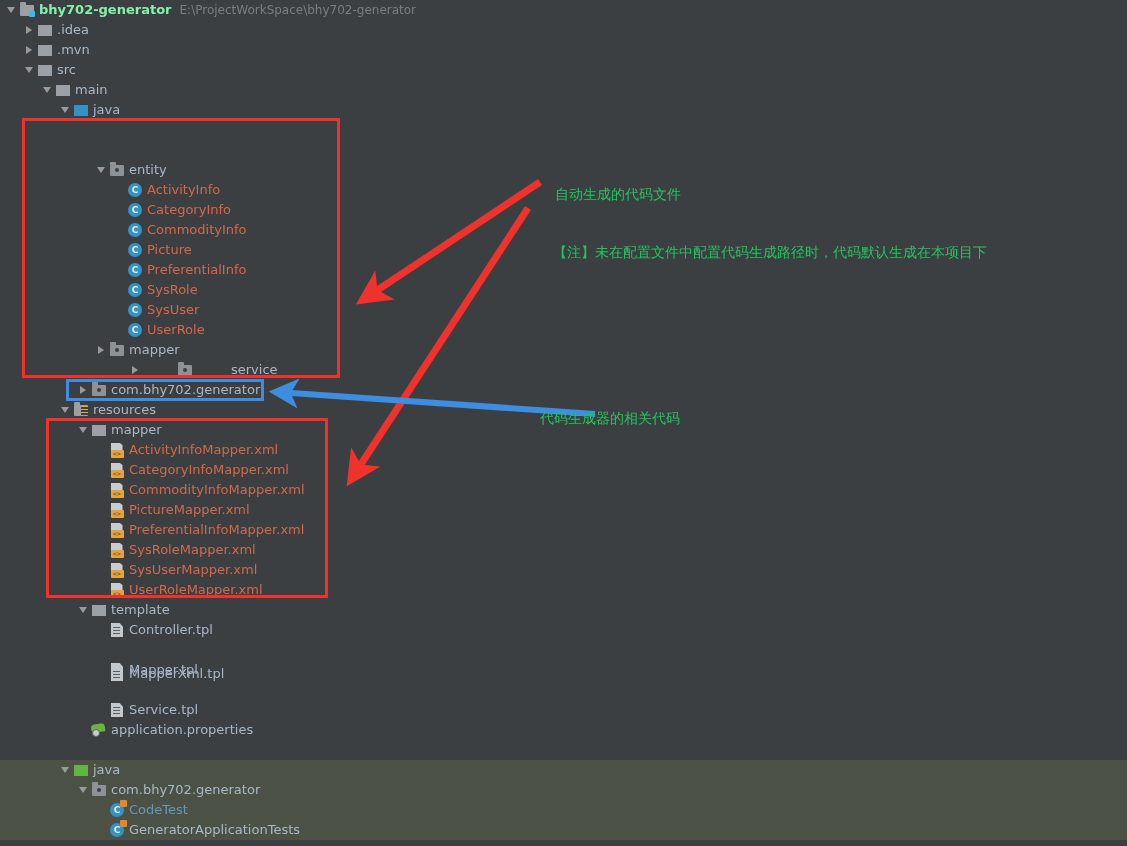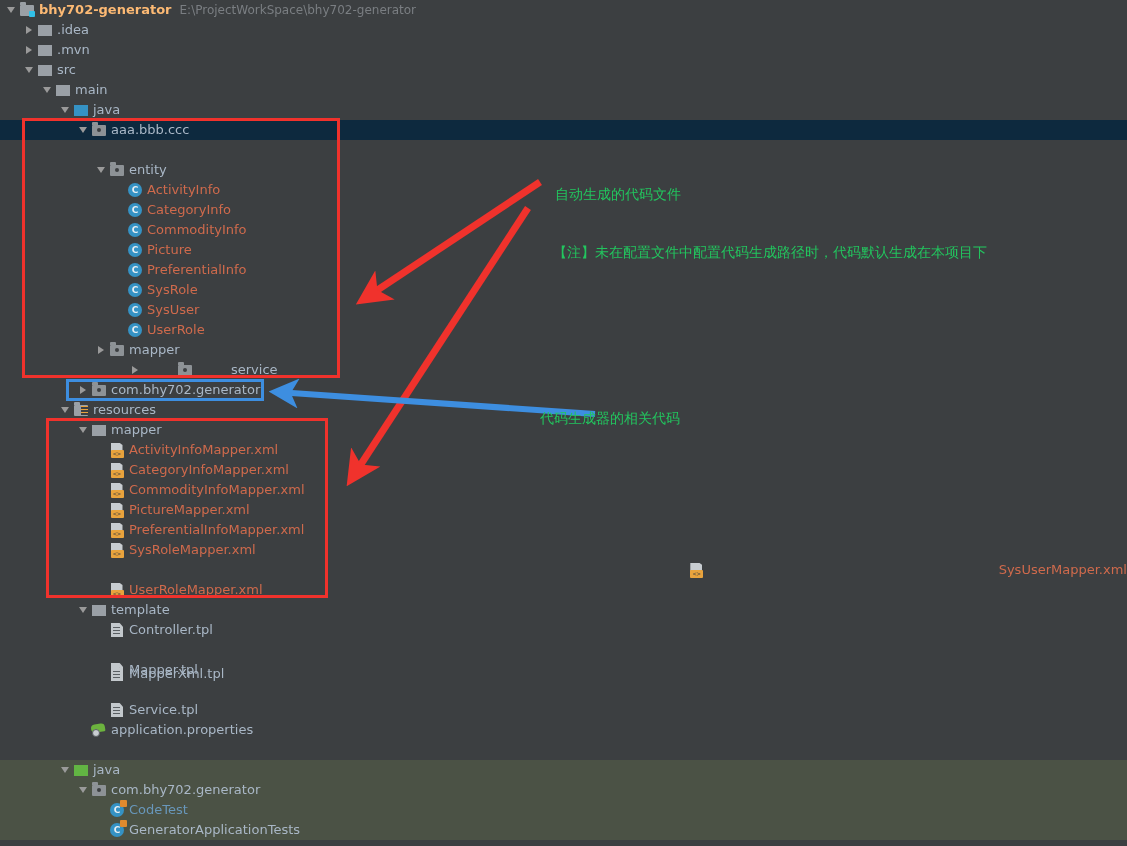--- a/index.html
+++ b/index.html
@@ -77,21 +77,21 @@
   .springico:after{content:"";position:absolute;left:1px;bottom:0px;width:8px;height:8px;border-radius:50%;
     background:#c8cdd1;border:1.5px solid #5a5f63;box-sizing:border-box;}
 
   
   .sel-blue{background:#0d293e;}
   .tintgreen{background:#4b5245;}
 
   .t-grey{color:#a9b7c6;}
   .t-red{color:#cf6a4c;}
   .t-blue{color:#6897bb;}
-  .bold{font-weight:700;color:#fdba74;}
+  .bold{font-weight:700;color:#86efac;}
   .path{color:#7a7e82;padding-left:8px;font-size:12px;}
 
   
   #overlay{position:absolute;left:0;top:0;width:1127px;height:846px;pointer-events:none;}
   .note{position:absolute;color:#22c55e;font-size:14px;white-space:nowrap;
         font-family:"DejaVu Sans","Liberation Sans",sans-serif;}
   .box{position:absolute;border:3px solid #f0322c;box-sizing:border-box;}
   .box.blue{border:3px solid #3d8ee0;}
 </style>
 </head>
@@ -154,30 +154,20 @@
     <div class="row" style="top: 100px;">
       <span class="indent" style="width: 58px;"></span>
       <span class="arrow down">
         <i></i>
       </span>
       <span class="ico">
         <span class="folder f-blue"></span>
       </span>
       <span class="label t-grey">java</span>
     </div>
-    <div class="row sel-blue" style="top: 120px;">
-      <span class="indent" style="width: 76px;"></span>
-      <span class="arrow down">
-        <i></i>
-      </span>
-      <span class="ico">
-        <span class="pkg"></span>
-      </span>
-      <span class="label t-grey">aaa.bbb.ccc</span>
-    </div>
     <div class="row" style="top: 160px;">
       <span class="indent" style="width: 94px;"></span>
       <span class="arrow down">
         <i></i>
       </span>
       <span class="ico">
         <span class="pkg"></span>
       </span>
       <span class="label t-grey">entity</span>
     </div>
@@ -382,21 +372,21 @@
     <div class="row" style="top: 540px;">
       <span class="indent" style="width: 94px;"></span>
       <span class="arrow none">
         <i></i>
       </span>
       <span class="ico">
         <span class="xmlico"></span>
       </span>
       <span class="label t-red">SysRoleMapper.xml</span>
     </div>
-    <div class="row" style="top: 560px; justify-content: space-between;">
+    <div class="row" style="top: 560px;">
       <span class="indent" style="width: 94px;"></span>
       <span class="arrow none">
         <i></i>
       </span>
       <span class="ico">
         <span class="xmlico"></span>
       </span>
       <span class="label t-red">SysUserMapper.xml</span>
     </div>
     <div class="row" style="top: 580px;">

